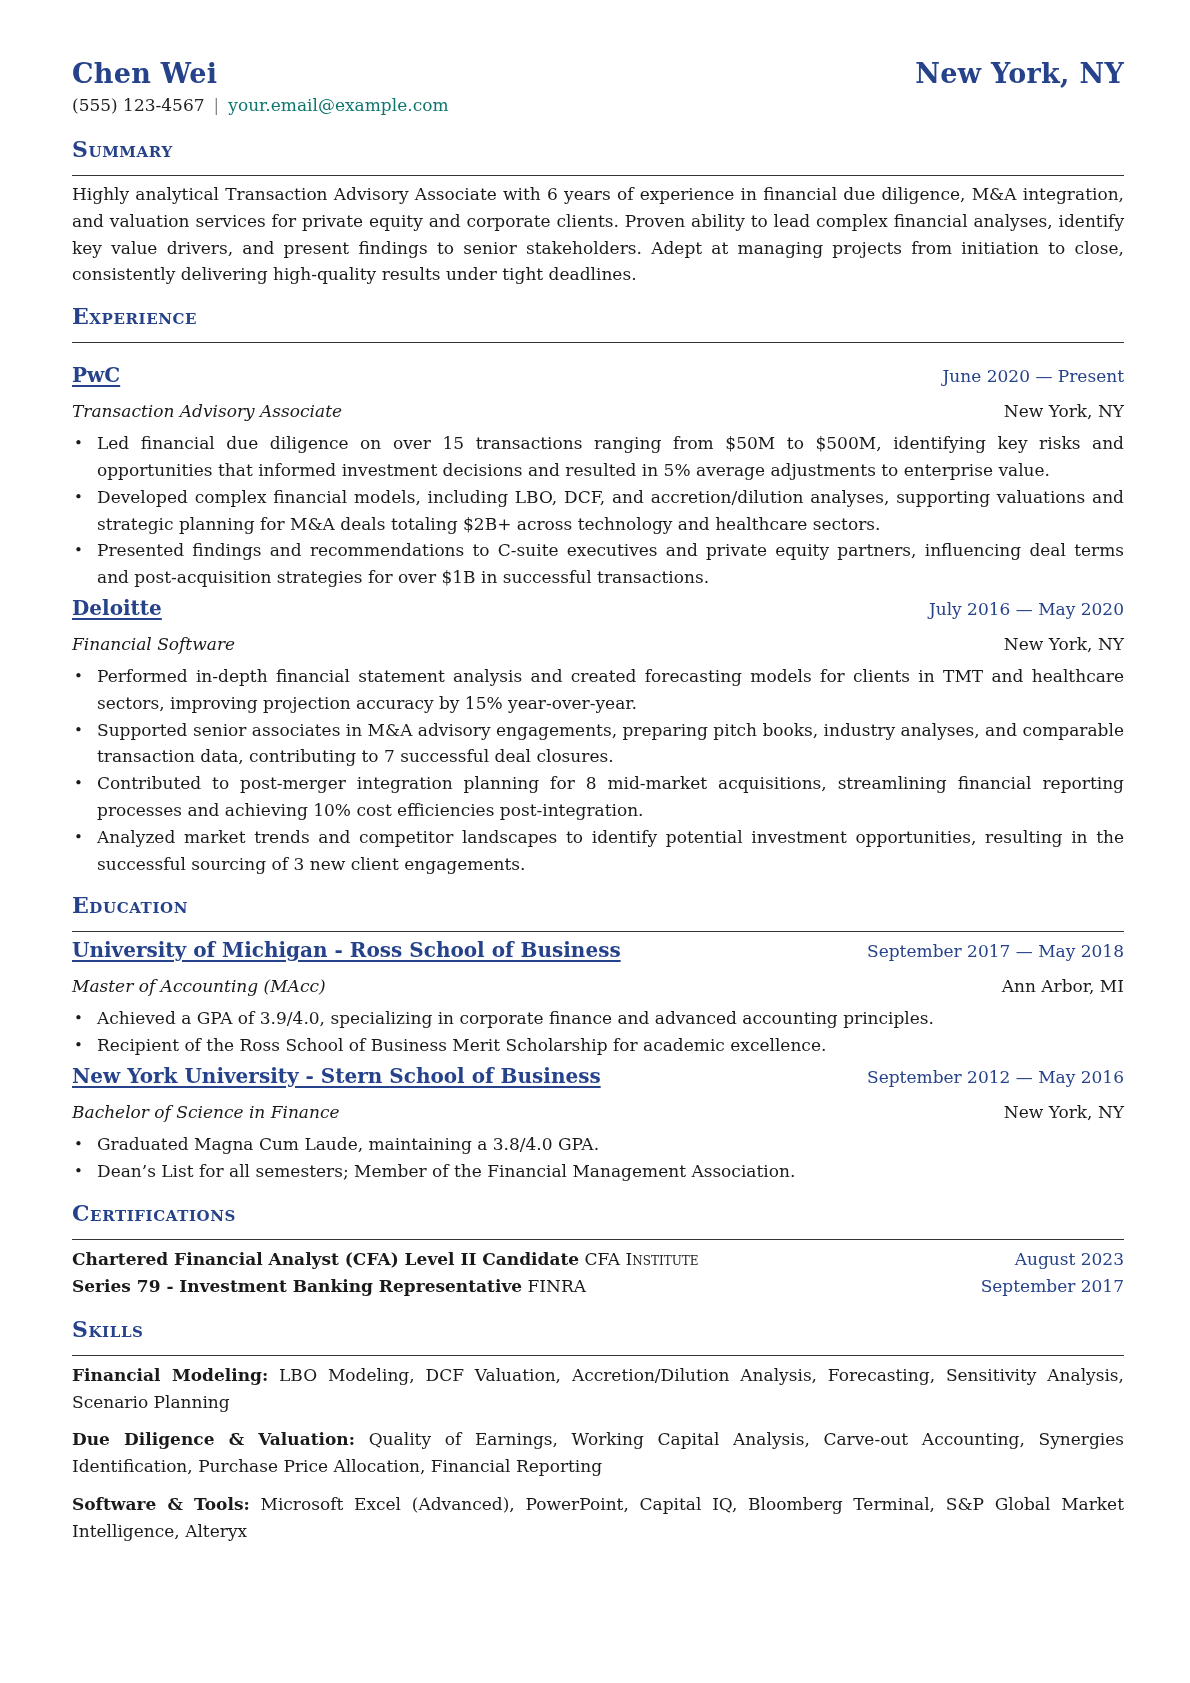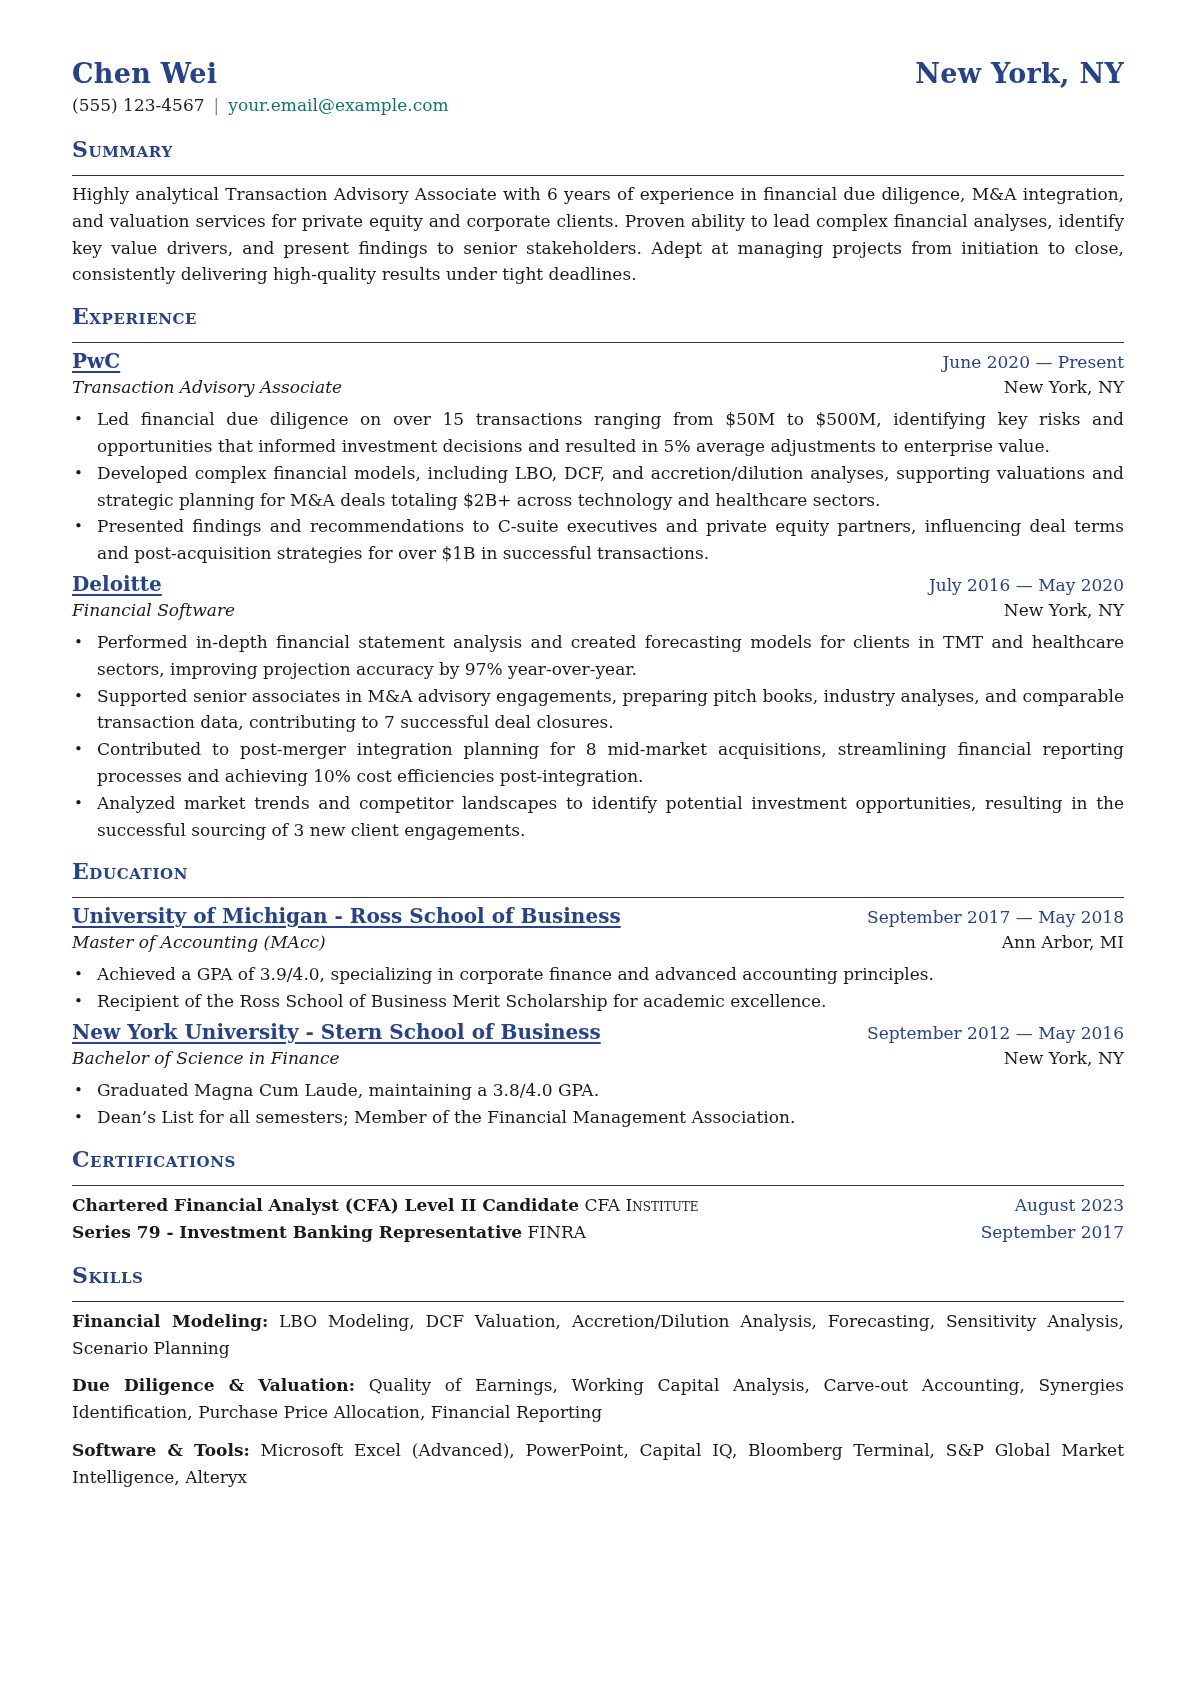--- a/index.html
+++ b/index.html
@@ -17,21 +17,21 @@
   .contact a { color: #0f766e; }
   .section-title {
     font-variant: small-caps; font-size: 22px; font-weight: bold; color: #25428a;
     border-bottom: 1.4px solid #333; padding-bottom: 12px; margin-top: 14px; letter-spacing: 0.6px;
     line-height: 28px;
   }
   .para { font-size: 17px; line-height: 26.8px; text-align: justify; margin-top: 5px; }
   .entry-top { display: flex; justify-content: space-between; align-items: baseline; margin-top: 5px; }
   .org { font-size: 20px; font-weight: bold; color: #25428a; text-decoration: underline; text-underline-offset: 3px; }
   .dates { font-size: 17px; color: #25428a; }
-  .entry-sub { display: flex; justify-content: space-between; align-items: flex-end; margin-top: 4px; }
+  .entry-sub { display: flex; justify-content: space-between; align-items: flex-end; margin-top: 14px; }
   .role { font-size: 17px; font-style: italic; }
   .loc { font-size: 17px; }
   ul.bullets { margin: 9px 0 0 0; padding-left: 25px; list-style: none; }
   ul.bullets li { font-size: 17px; line-height: 26.8px; text-align: justify; position: relative; }
   ul.bullets li::before { content: "\2022"; position: absolute; left: -23px; top: 0; font-size: 15px; }
   .cert-row { display: flex; justify-content: space-between; align-items: baseline; font-size: 17px; line-height: 27.6px; }
   .cert-name { font-weight: bold; }
   .cert-issuer { font-variant: small-caps; }
   .cert-date { color: #25428a; }
   .skill { font-size: 17px; line-height: 26.8px; text-align: justify; margin-top: 6px; }
@@ -50,21 +50,21 @@
   <div class="contact">
     <span>(555) 123-4567</span><span class="sep">|</span><a>your.email@example.com</a>
   </div>
 
   <div class="section-title" style="margin-top:20px">Summary</div>
   <div class="para">Highly analytical Transaction Advisory Associate with 6 years of experience in financial due diligence, M&amp;A integration, and valuation services for private equity and corporate clients. Proven ability to lead complex financial analyses, identify key value drivers, and present findings to senior stakeholders. Adept at managing projects from initiation to close, consistently delivering high-quality results under tight deadlines.</div>
 
   <div class="section-title">Experience</div>
 
   <div>
-    <div class="entry-top" style="margin-top:6px">
+    <div class="entry-top" style="margin-top:20px">
       <span class="org">PwC</span>
       <span class="dates">June 2020 — Present</span>
     </div>
     <div class="entry-sub">
       <span class="role">Transaction Advisory Associate</span>
       <span class="loc">New York, NY</span>
     </div>
     <ul class="bullets">
       <li>Led financial due diligence on over 15 transactions ranging from $50M to $500M, identifying key risks and opportunities that informed investment decisions and resulted in 5% average adjustments to enterprise value.</li>
       <li>Developed complex financial models, including LBO, DCF, and accretion/dilution analyses, supporting valuations and strategic planning for M&amp;A deals totaling $2B+ across technology and healthcare sectors.</li>
@@ -75,21 +75,21 @@
   <div>
     <div class="entry-top">
       <span class="org">Deloitte</span>
       <span class="dates">July 2016 — May 2020</span>
     </div>
     <div class="entry-sub">
       <span class="role">Financial Software</span>
       <span class="loc">New York, NY</span>
     </div>
     <ul class="bullets">
-      <li>Performed in-depth financial statement analysis and created forecasting models for clients in TMT and healthcare sectors, improving projection accuracy by 97% year-over-year.</li>
+      <li>Performed in-depth financial statement analysis and created forecasting models for clients in TMT and healthcare sectors, improving projection accuracy by 15% year-over-year.</li>
       <li>Supported senior associates in M&amp;A advisory engagements, preparing pitch books, industry analyses, and comparable transaction data, contributing to 7 successful deal closures.</li>
       <li>Contributed to post-merger integration planning for 8 mid-market acquisitions, streamlining financial reporting processes and achieving 10% cost efficiencies post-integration.</li>
       <li>Analyzed market trends and competitor landscapes to identify potential investment opportunities, resulting in the successful sourcing of 3 new client engagements.</li>
     </ul>
   </div>
 
   <div class="section-title">Education</div>
 
   <div>
     <div class="entry-top" style="margin-top:6px">

